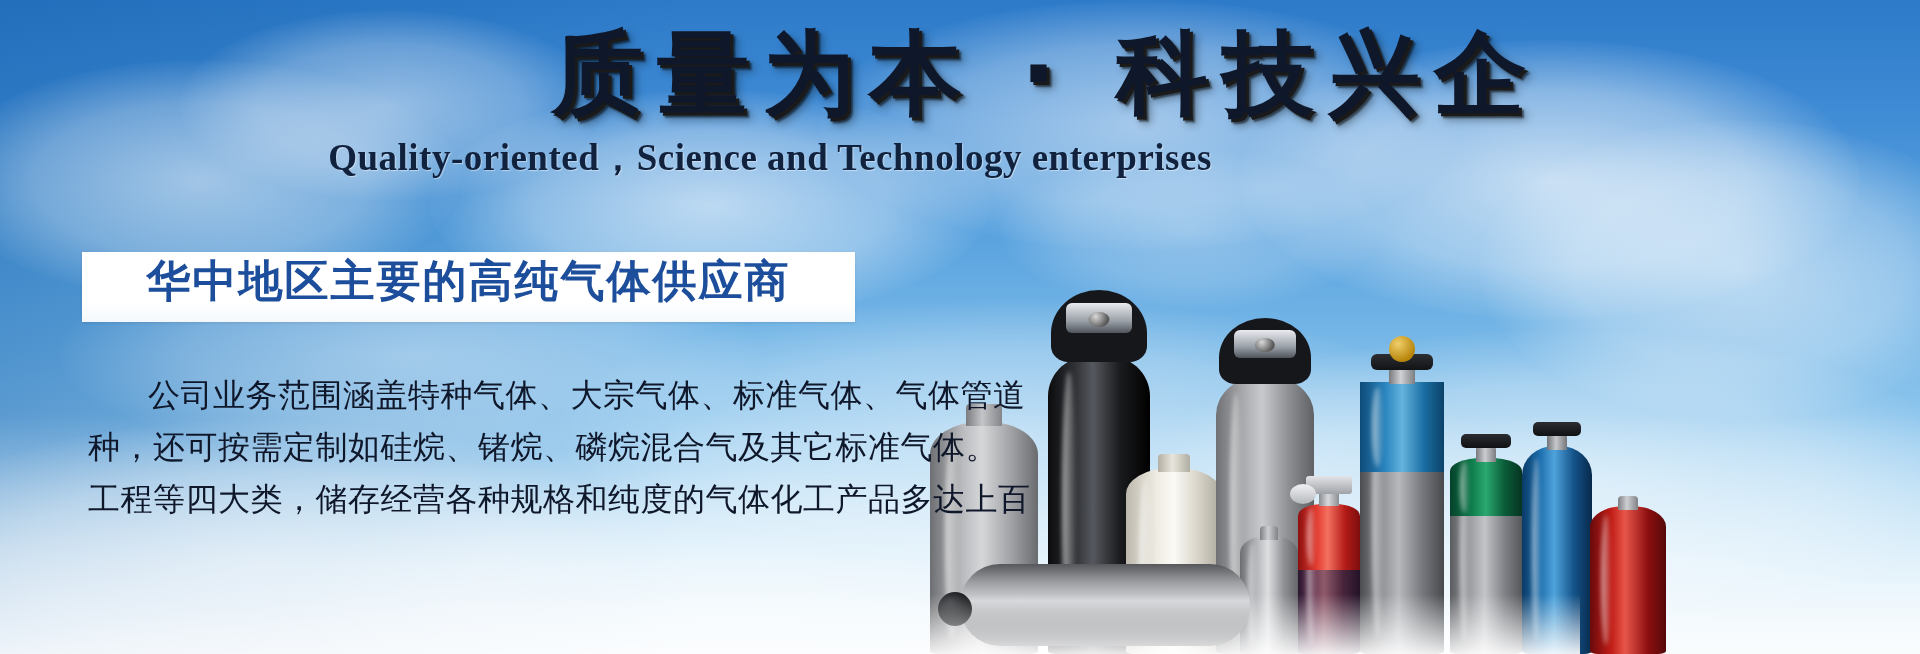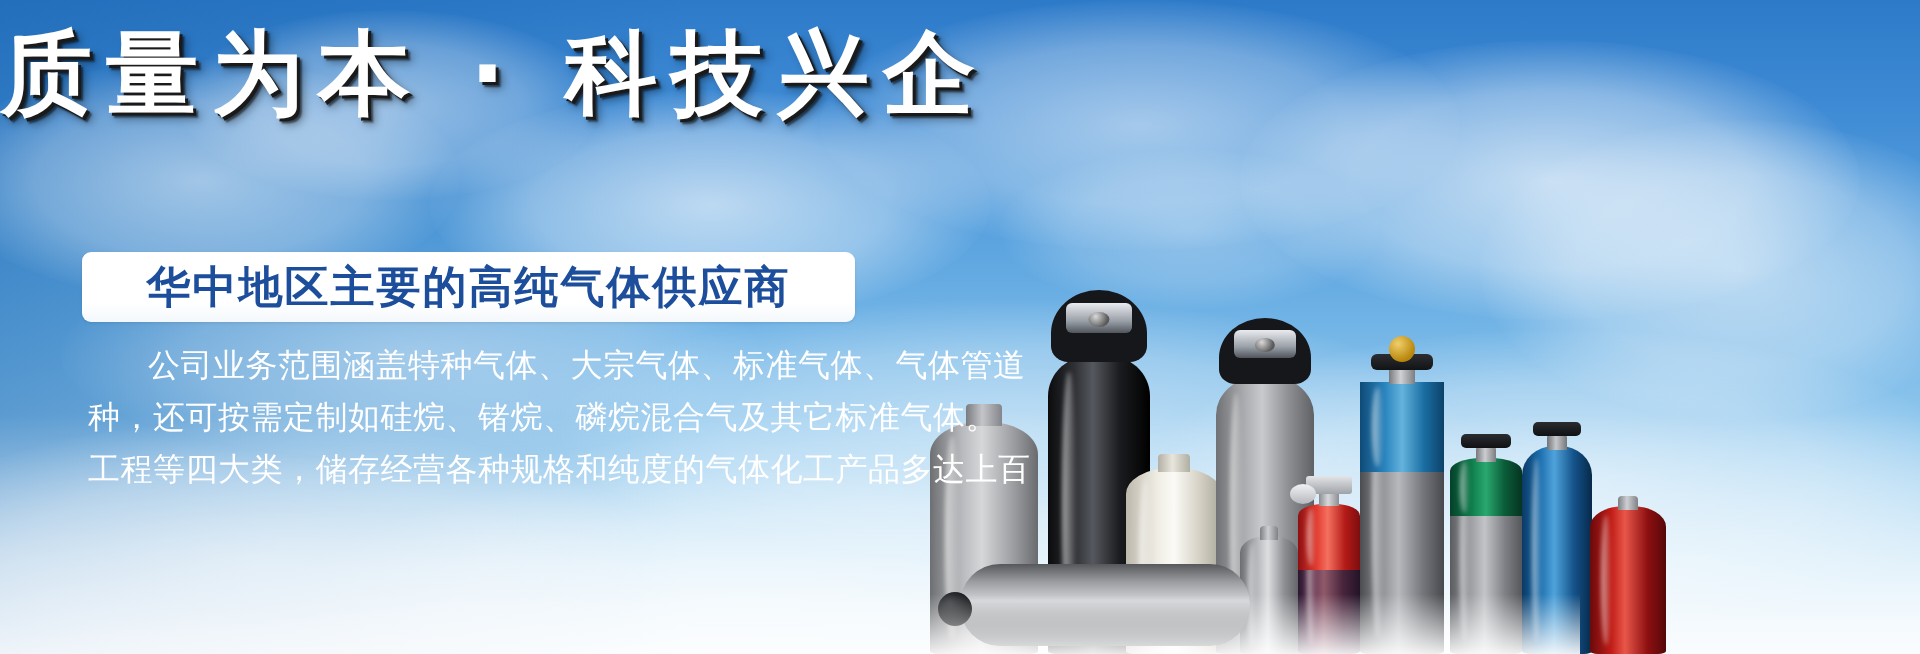--- a/index.html
+++ b/index.html
@@ -55,27 +55,27 @@
   .haze-bottom {
     position: absolute; left: 0; bottom: 0; width: 100%; height: 240px;
     background: linear-gradient(to bottom, rgba(255,255,255,0), rgba(255,255,255,.55) 60%, rgba(255,255,255,.85) 100%);
   }
 
   
   .headline {
     position: absolute;
     left: 0; top: 22px;
     width: 1540px;
-    text-align: left;
+    text-align: right;
     font-family: "DejaVu Sans", "Liberation Sans", sans-serif;
     font-weight: bold;
     font-size: 92px;
     line-height: 1.12;
     letter-spacing: 14px;
-    color: #ffffff;
+    color: #0f172a;
     white-space: nowrap;
     text-shadow:
        3px 3px 0 #1a1a1a,
        5px 5px 2px rgba(0,0,0,.55),
        7px 7px 9px rgba(0,0,0,.35);
   }
   .subhead {
     position: absolute;
     left: 0; top: 133px;
     width: 1540px;
@@ -90,42 +90,40 @@
   }
 
   
   .callout {
     position: absolute;
     left: 82px; top: 252px;
     width: 773px; height: 70px;
     background: linear-gradient(to bottom, #ffffff 0%, #ffffff 72%, #f4f8fc 100%);
     box-shadow: 0 1px 3px rgba(0,0,0,.10);
     display: flex;
-    align-items: center;
     justify-content: center;
-    border-radius: 9px;
   }
   .callout-text {
     font-family: "DejaVu Sans", "Liberation Sans", sans-serif;
     font-weight: bold;
     font-size: 44px;
     letter-spacing: 2px;
     color: #1c4e9c;
     white-space: nowrap;
   }
 
   
   .paragraph {
     position: absolute;
-    left: 88px; top: 340px;
+    left: 88px; top: 370px;
     width: 770px;
     font-family: "DejaVu Serif", "Liberation Serif", serif;
     font-size: 32px;
     line-height: 1.62;
-    color: #ffffff;
+    color: #0f172a;
     letter-spacing: .5px;
   }
   .paragraph .p-line { white-space: nowrap; }
   .paragraph .p-line.indent { text-indent: 60px; }
 
   
   .photo {
     position: absolute;
     left: 930px; top: 0;
     width: 650px; height: 654px;
@@ -279,20 +277,21 @@
                 background:linear-gradient(to bottom,#56585c,#9b9da1 22%,#d2d4d7 45%,#85878b 78%,#4e5054);">
     </div>
     <div style="position:absolute; left:8px; bottom:28px; width:34px; height:34px; border-radius:50%;
                 background:radial-gradient(circle at 35% 30%,#3a3c40,#0d0e10 70%);"></div>
 
     <div class="floor-fade"></div>
   </div>
 
   <div class="headline">质量为本 · 科技兴企</div>
 
+  <div class="subhead">Quality-oriented，Science and Technology enterprises</div>
 
   <div class="callout">
     <span class="callout-text">华中地区主要的高纯气体供应商</span>
   </div>
 
   <div class="paragraph">
     <div class="p-line indent">公司业务范围涵盖特种气体、大宗气体、标准气体、气体管道</div>
     <div class="p-line">种，还可按需定制如硅烷、锗烷、磷烷混合气及其它标准气体。</div>
     <div class="p-line">工程等四大类，储存经营各种规格和纯度的气体化工产品多达上百</div>
   </div>

